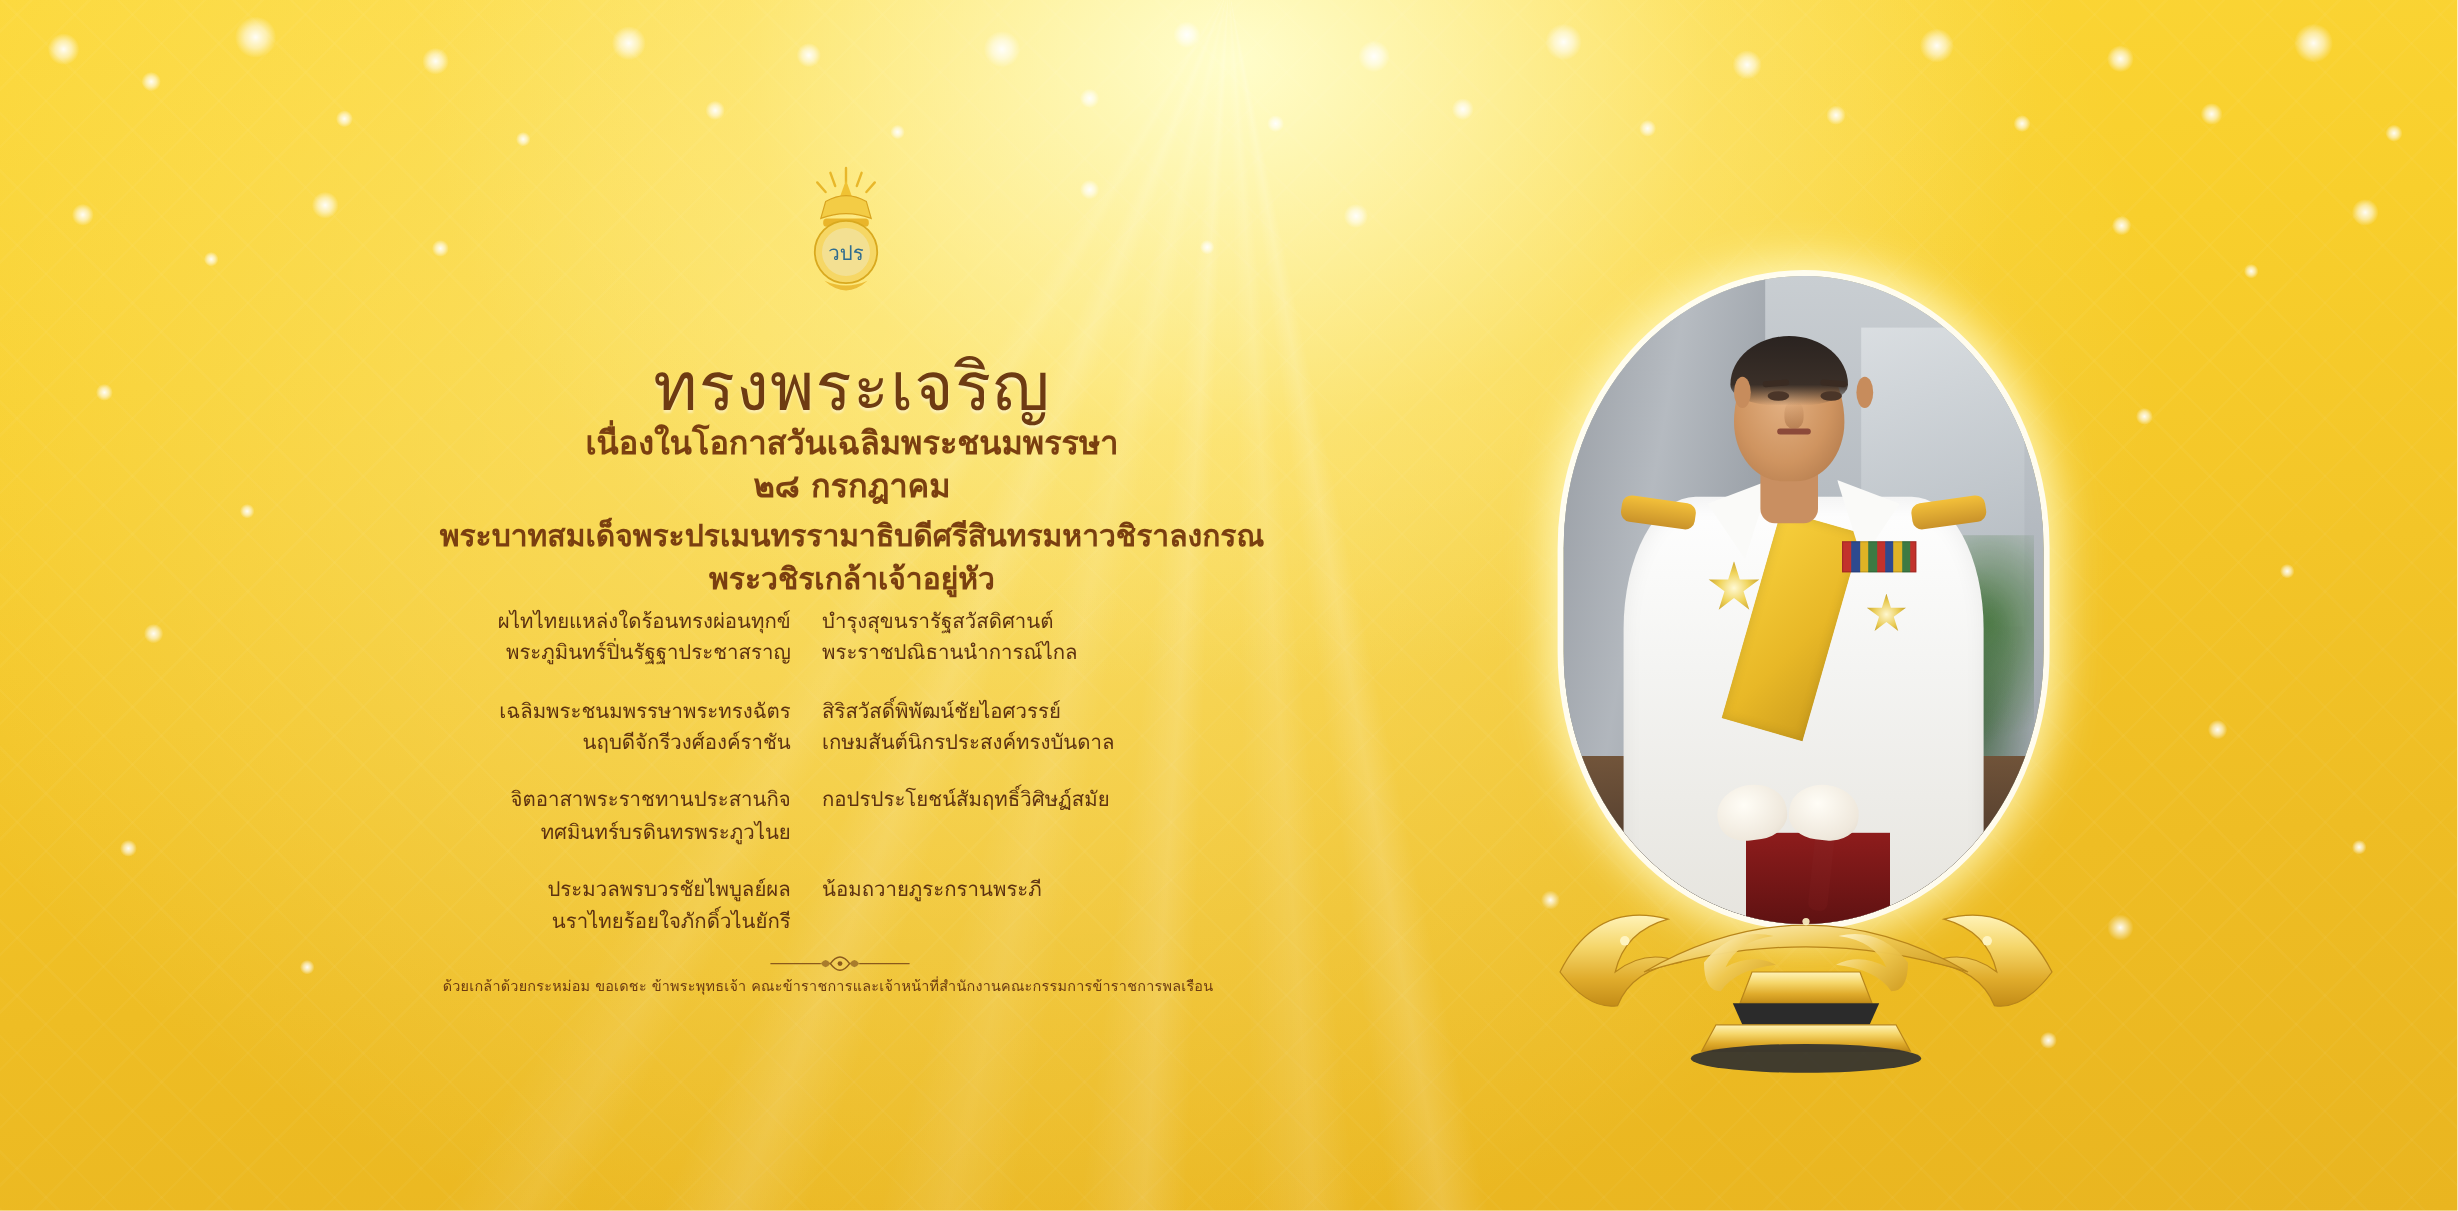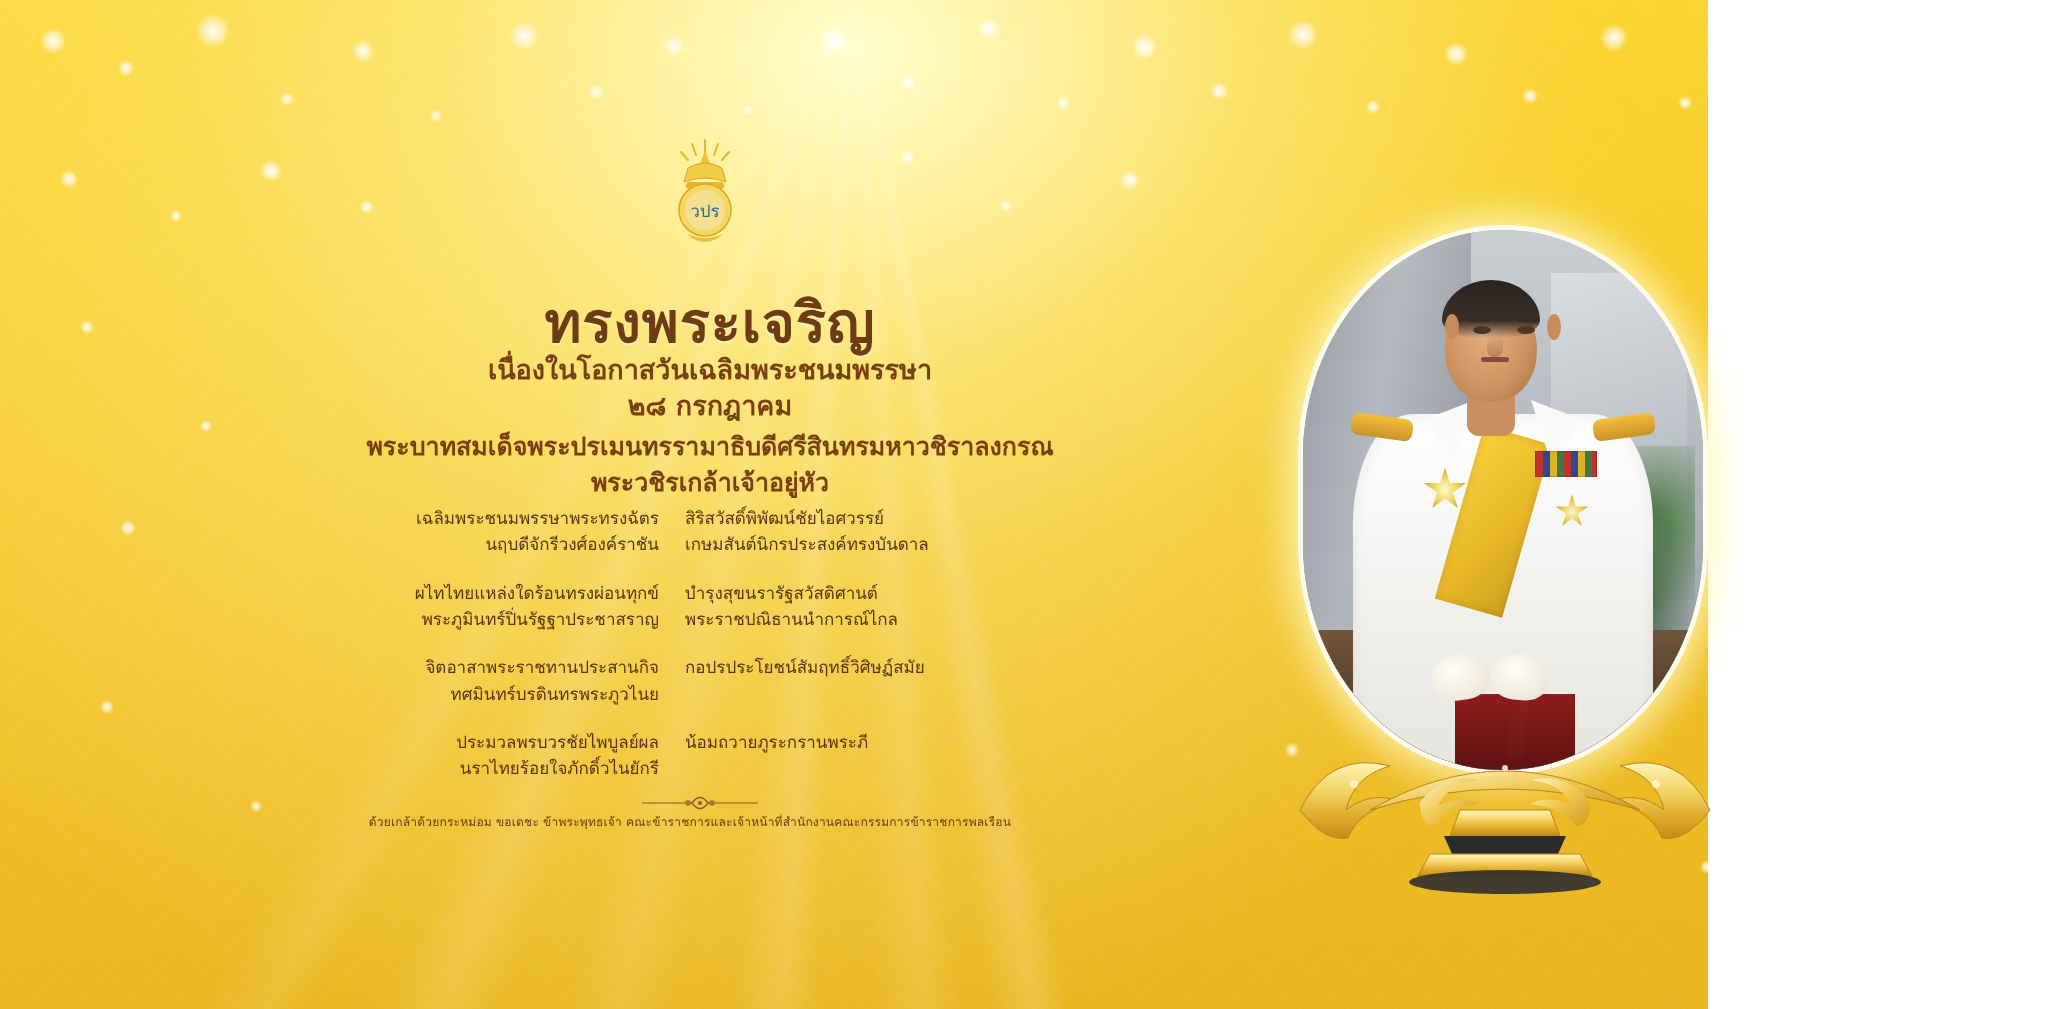--- a/index.html
+++ b/index.html
@@ -7,21 +7,21 @@
   html, body {
     width: 2048px;
     height: 1009px;
     overflow: hidden;
     font-family: "DejaVu Sans", "Liberation Sans", sans-serif;
   }
 
   
   #stage {
     position: relative;
-    width: 1708px;
+    width: 2048px;
     height: 1009px;
     background:
       radial-gradient(ellipse 900px 700px at 50% 5%, rgba(255,255,210,0.95) 0%, rgba(255,240,150,0.35) 45%, rgba(255,225,100,0.0) 75%),
       radial-gradient(ellipse 1400px 1100px at 40% 30%, rgba(255,245,170,0.55) 0%, rgba(255,225,110,0.0) 70%),
       linear-gradient(175deg, #fcd83a 0%, #f8cf2c 28%, #f3c528 52%, #eebd24 72%, #e9b520 100%);
     padding-left: 45px;
   }
 
   
   .rays {
@@ -84,21 +84,21 @@
   }
 
   
   .headline {
     position: absolute;
     left: 330px;
     top: 278px;
     width: 760px;
     text-align: center;
     font-size: 56px;
-    font-weight: bold;
+    font-weight: normal;
     color: #6e3b12;
     letter-spacing: 1px;
     text-shadow: 0 2px 2px rgba(255,255,255,0.45);
   }
 
   .subline-wrap {
     position: absolute;
     left: 310px;
     top: 352px;
     width: 800px;
@@ -421,37 +421,37 @@
     <div class="sub1">เนื่องในโอกาสวันเฉลิมพระชนมพรรษา</div>
     <div class="sub2">๒๘ กรกฎาคม</div>
     <div class="sub3">พระบาทสมเด็จพระปรเมนทรรามาธิบดีศรีสินทรมหาวชิราลงกรณ</div>
     <div class="sub4">พระวชิรเกล้าเจ้าอยู่หัว</div>
   </div>
 
   <div class="poem">
 
     <div class="stanza">
       <div class="verse-row">
+        <div class="verse-left">ผไทไทยแหล่งใดร้อนทรงผ่อนทุกข์</div>
+        <div class="verse-right">บำรุงสุขนรารัฐสวัสดิศานต์</div>
+      </div>
+      <div class="verse-row">
+        <div class="verse-left">พระภูมินทร์ปิ่นรัฐฐาประชาสราญ</div>
+        <div class="verse-right">พระราชปณิธานนำการณ์ไกล</div>
+      </div>
+    </div>
+
+    <div class="stanza">
+      <div class="verse-row">
         <div class="verse-left">เฉลิมพระชนมพรรษาพระทรงฉัตร</div>
         <div class="verse-right">สิริสวัสดิ์พิพัฒน์ชัยไอศวรรย์</div>
       </div>
       <div class="verse-row">
         <div class="verse-left">นฤบดีจักรีวงศ์องค์ราชัน</div>
         <div class="verse-right">เกษมสันต์นิกรประสงค์ทรงบันดาล</div>
-      </div>
-    </div>
-
-    <div class="stanza">
-      <div class="verse-row">
-        <div class="verse-left">ผไทไทยแหล่งใดร้อนทรงผ่อนทุกข์</div>
-        <div class="verse-right">บำรุงสุขนรารัฐสวัสดิศานต์</div>
-      </div>
-      <div class="verse-row">
-        <div class="verse-left">พระภูมินทร์ปิ่นรัฐฐาประชาสราญ</div>
-        <div class="verse-right">พระราชปณิธานนำการณ์ไกล</div>
       </div>
     </div>
 
     <div class="stanza">
       <div class="verse-row">
         <div class="verse-left">จิตอาสาพระราชทานประสานกิจ</div>
         <div class="verse-right">กอปรประโยชน์สัมฤทธิ์วิศิษฏ์สมัย</div>
       </div>
       <div class="verse-row">
         <div class="verse-left">ทศมินทร์บรดินทรพระภูวไนย</div>

